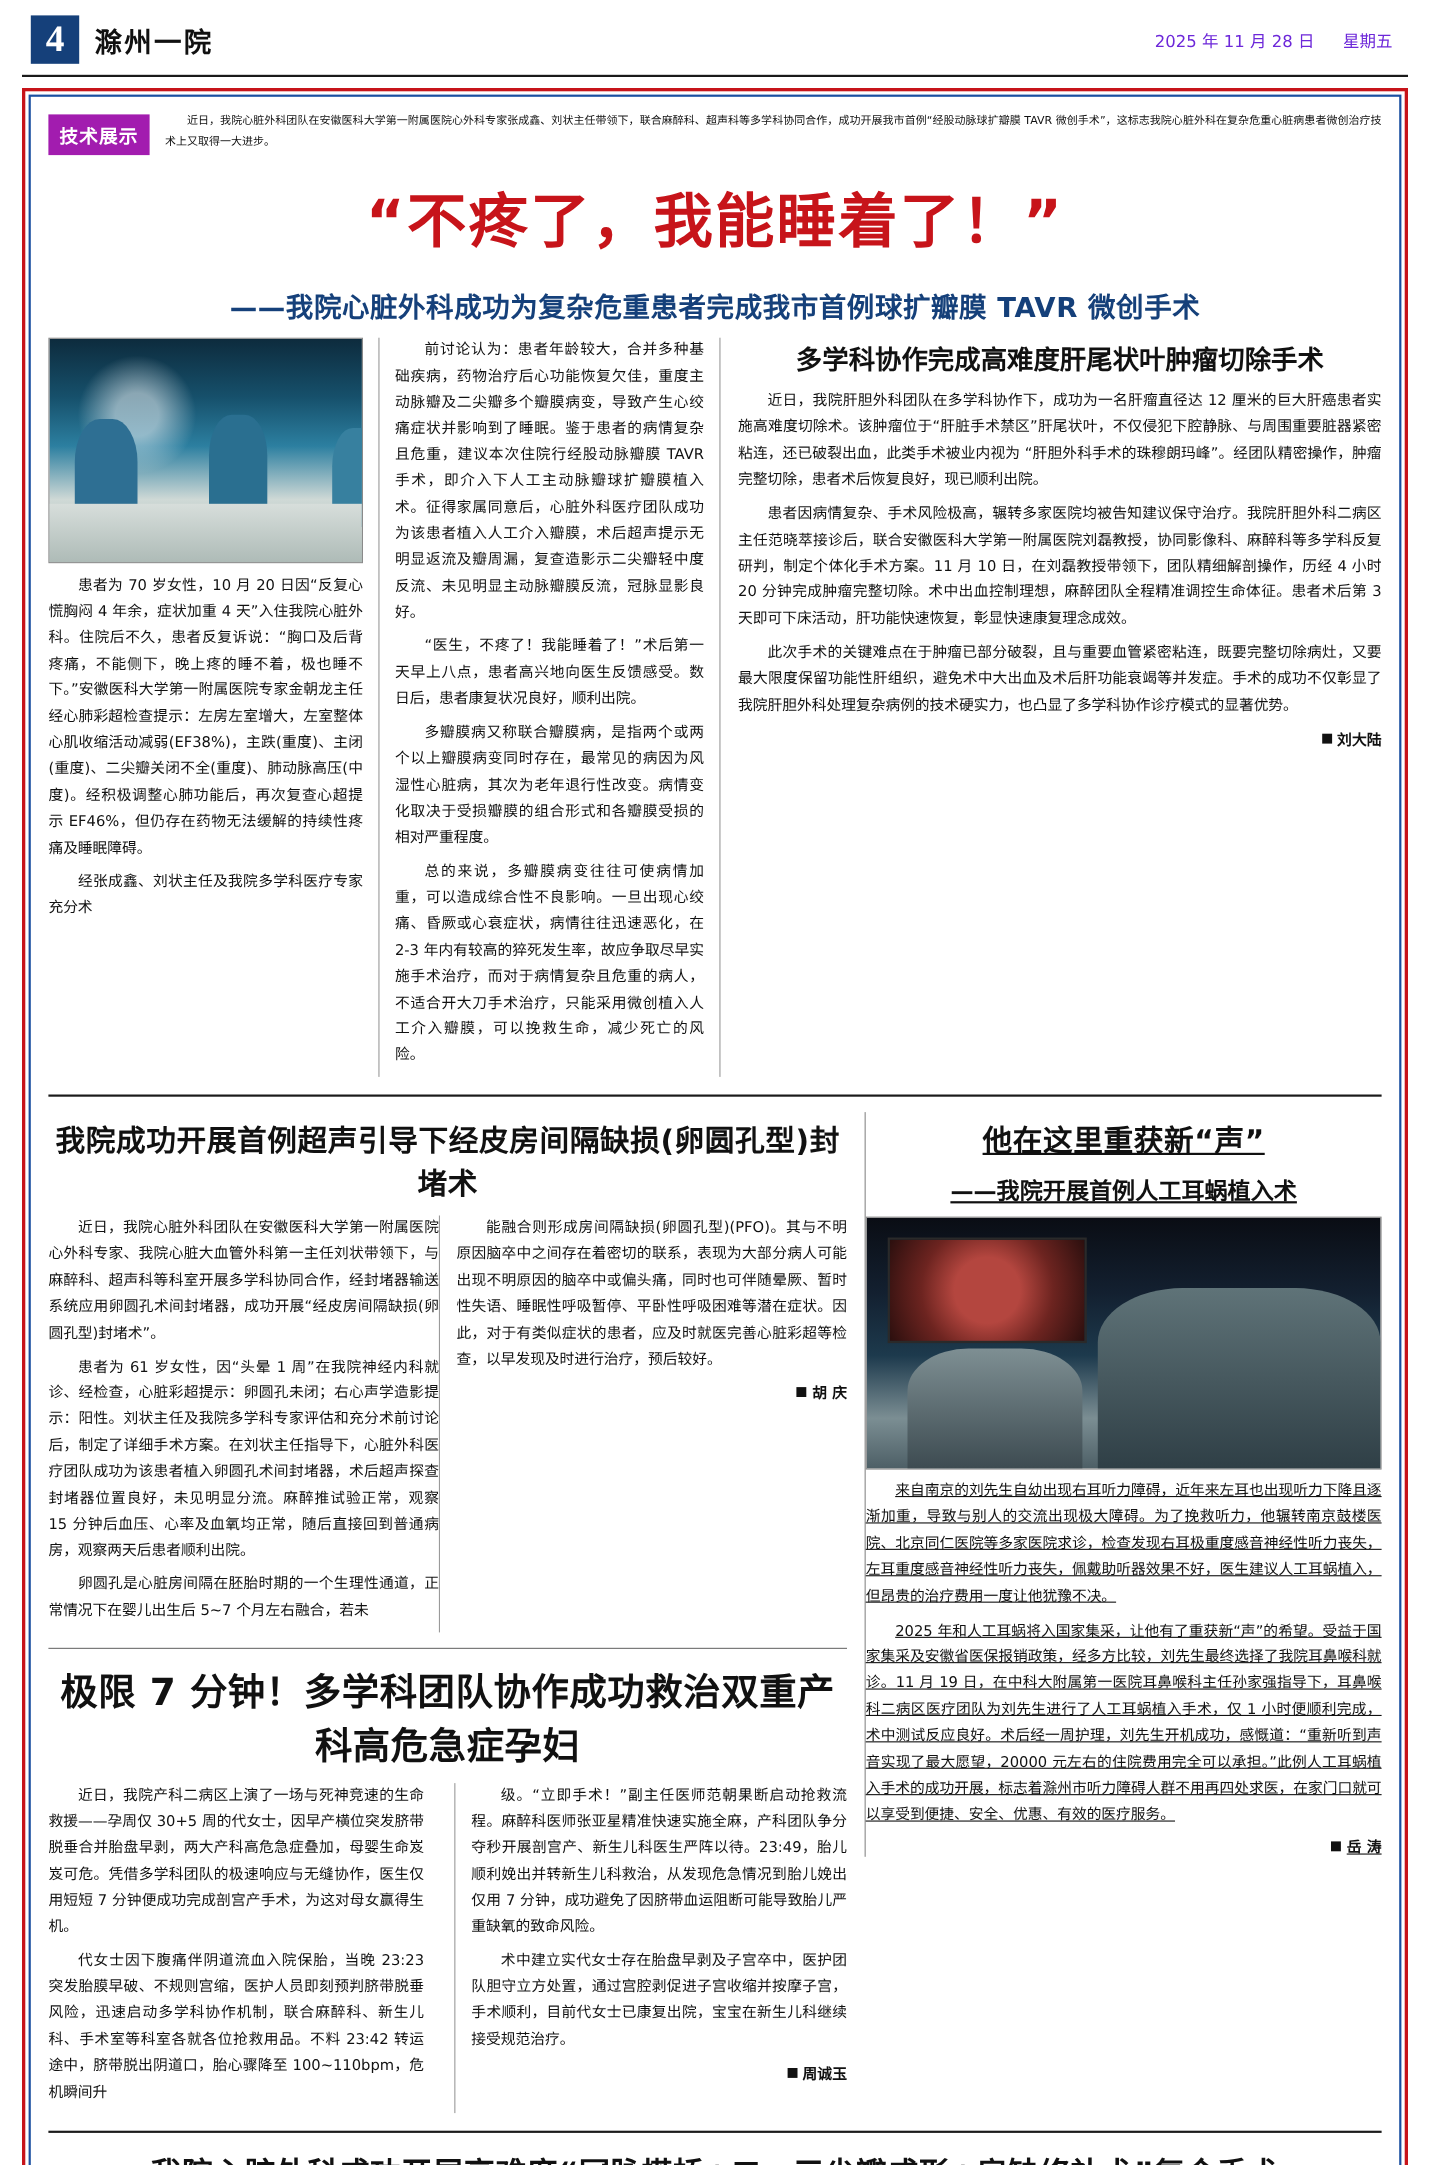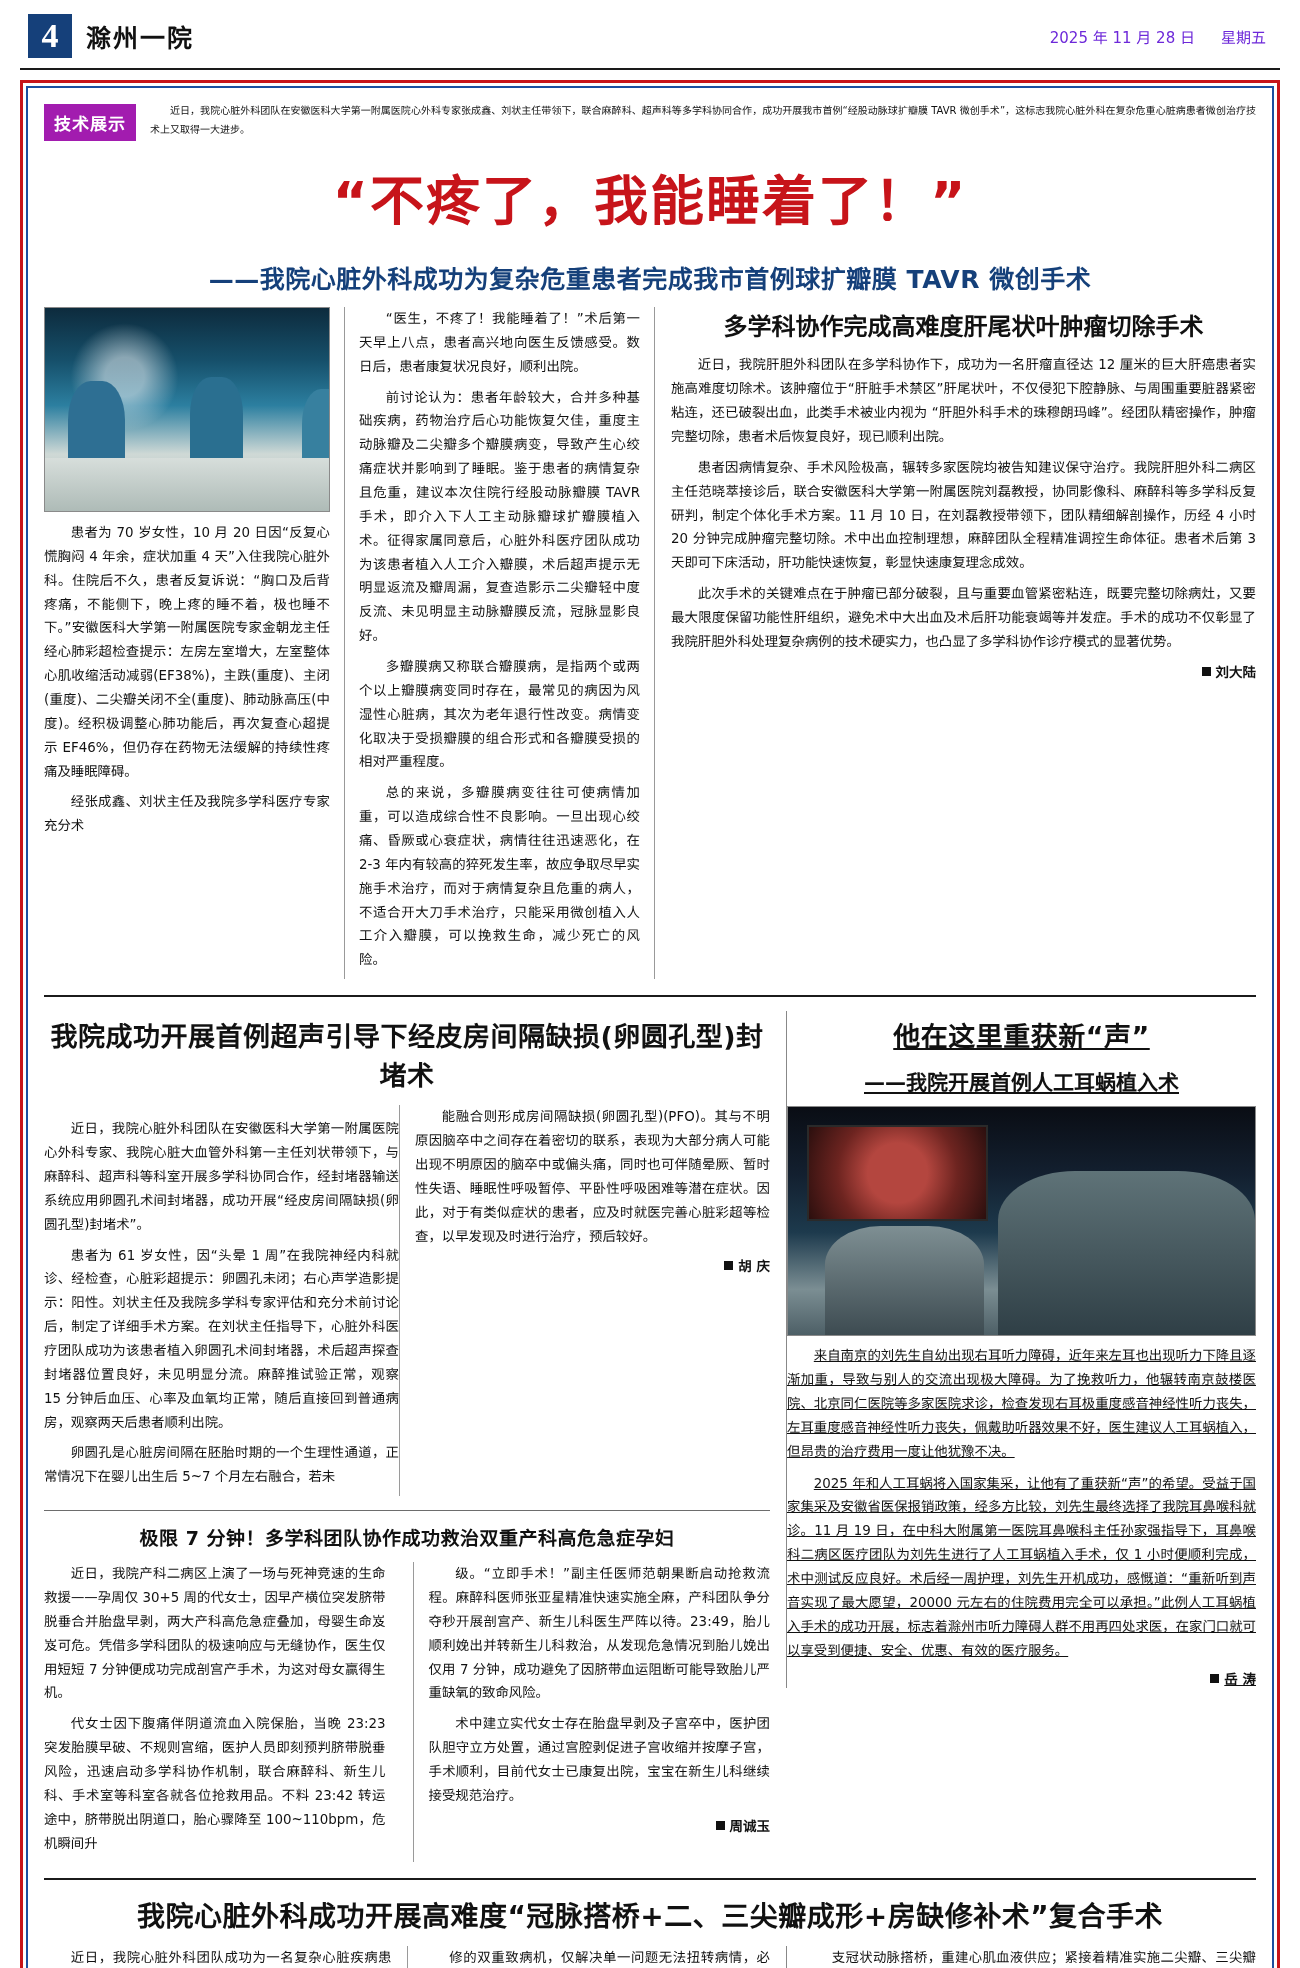--- a/index.html
+++ b/index.html
@@ -237,57 +237,57 @@
 
     <div class="cols3">
 
       <div class="c-a">
         <div class="photo photo-op"></div>
         <p class="body-text" style="margin-top:9px">患者为 70 岁女性，10 月 20 日因“反复心慌胸闷 4 年余，症状加重 4 天”入住我院心脏外科。住院后不久，患者反复诉说：“胸口及后背疼痛，不能侧下，晚上疼的睡不着，极也睡不下。”安徽医科大学第一附属医院专家金朝龙主任经心肺彩超检查提示：左房左室增大，左室整体心肌收缩活动减弱(EF38%)，主跌(重度)、主闭(重度)、二尖瓣关闭不全(重度)、肺动脉高压(中度)。经积极调整心肺功能后，再次复查心超提示 EF46%，但仍存在药物无法缓解的持续性疼痛及睡眠障碍。</p>
         <p class="body-text">经张成鑫、刘状主任及我院多学科医疗专家充分术</p>
       </div>
 
       <div class="c-b">
+        <p class="body-text">前讨论认为：患者年龄较大，合并多种基础疾病，药物治疗后心功能恢复欠佳，重度主动脉瓣及二尖瓣多个瓣膜病变，导致产生心绞痛症状并影响到了睡眠。鉴于患者的病情复杂且危重，建议本次住院行经股动脉瓣膜 TAVR 手术，即介入下人工主动脉瓣球扩瓣膜植入术。征得家属同意后，心脏外科医疗团队成功为该患者植入人工介入瓣膜，术后超声提示无明显返流及瓣周漏，复查造影示二尖瓣轻中度反流、未见明显主动脉瓣膜反流，冠脉显影良好。</p>
         <p class="body-text">“医生，不疼了！我能睡着了！”术后第一天早上八点，患者高兴地向医生反馈感受。数日后，患者康复状况良好，顺利出院。</p>
-        <p class="body-text">前讨论认为：患者年龄较大，合并多种基础疾病，药物治疗后心功能恢复欠佳，重度主动脉瓣及二尖瓣多个瓣膜病变，导致产生心绞痛症状并影响到了睡眠。鉴于患者的病情复杂且危重，建议本次住院行经股动脉瓣膜 TAVR 手术，即介入下人工主动脉瓣球扩瓣膜植入术。征得家属同意后，心脏外科医疗团队成功为该患者植入人工介入瓣膜，术后超声提示无明显返流及瓣周漏，复查造影示二尖瓣轻中度反流、未见明显主动脉瓣膜反流，冠脉显影良好。</p>
         <p class="body-text">多瓣膜病又称联合瓣膜病，是指两个或两个以上瓣膜病变同时存在，最常见的病因为风湿性心脏病，其次为老年退行性改变。病情变化取决于受损瓣膜的组合形式和各瓣膜受损的相对严重程度。</p>
         <p class="body-text">总的来说，多瓣膜病变往往可使病情加重，可以造成综合性不良影响。一旦出现心绞痛、昏厥或心衰症状，病情往往迅速恶化，在 2-3 年内有较高的猝死发生率，故应争取尽早实施手术治疗，而对于病情复杂且危重的病人，不适合开大刀手术治疗，只能采用微创植入人工介入瓣膜，可以挽救生命，减少死亡的风险。</p>
       </div>
 
       <div class="c-c">
         <div class="sec-title-sm">多学科协作完成高难度肝尾状叶肿瘤切除手术</div>
         <p class="body-text">近日，我院肝胆外科团队在多学科协作下，成功为一名肝瘤直径达 12 厘米的巨大肝癌患者实施高难度切除术。该肿瘤位于“肝脏手术禁区”肝尾状叶，不仅侵犯下腔静脉、与周围重要脏器紧密粘连，还已破裂出血，此类手术被业内视为 “肝胆外科手术的珠穆朗玛峰”。经团队精密操作，肿瘤完整切除，患者术后恢复良好，现已顺利出院。</p>
         <p class="body-text">患者因病情复杂、手术风险极高，辗转多家医院均被告知建议保守治疗。我院肝胆外科二病区主任范晓萃接诊后，联合安徽医科大学第一附属医院刘磊教授，协同影像科、麻醉科等多学科反复研判，制定个体化手术方案。11 月 10 日，在刘磊教授带领下，团队精细解剖操作，历经 4 小时 20 分钟完成肿瘤完整切除。术中出血控制理想，麻醉团队全程精准调控生命体征。患者术后第 3 天即可下床活动，肝功能快速恢复，彰显快速康复理念成效。</p>
         <p class="body-text">此次手术的关键难点在于肿瘤已部分破裂，且与重要血管紧密粘连，既要完整切除病灶，又要最大限度保留功能性肝组织，避免术中大出血及术后肝功能衰竭等并发症。手术的成功不仅彰显了我院肝胆外科处理复杂病例的技术硬实力，也凸显了多学科协作诊疗模式的显著优势。</p>
         <div class="byline"><span class="sq"></span><span>刘大陆</span></div>
       </div>
     </div>
 
     <hr class="hr-thick">
 
     <div class="mid-row">
 
       <div class="mid-left">
         <div class="sec-title">我院成功开展首例超声引导下经皮房间隔缺损(卵圆孔型)封堵术</div>
         <div style="display:flex;gap:0;">
-          <div style="flex:1;box-sizing:border-box;margin-top:12px;">
+          <div style="flex:1;box-sizing:border-box;">
             <p class="body-text">近日，我院心脏外科团队在安徽医科大学第一附属医院心外科专家、我院心脏大血管外科第一主任刘状带领下，与麻醉科、超声科等科室开展多学科协同合作，经封堵器输送系统应用卵圆孔术间封堵器，成功开展“经皮房间隔缺损(卵圆孔型)封堵术”。</p>
             <p class="body-text">患者为 61 岁女性，因“头晕 1 周”在我院神经内科就诊、经检查，心脏彩超提示：卵圆孔未闭；右心声学造影提示：阳性。刘状主任及我院多学科专家评估和充分术前讨论后，制定了详细手术方案。在刘状主任指导下，心脏外科医疗团队成功为该患者植入卵圆孔术间封堵器，术后超声探查封堵器位置良好，未见明显分流。麻醉推试验正常，观察 15 分钟后血压、心率及血氧均正常，随后直接回到普通病房，观察两天后患者顺利出院。</p>
             <p class="body-text">卵圆孔是心脏房间隔在胚胎时期的一个生理性通道，正常情况下在婴儿出生后 5~7 个月左右融合，若未</p>
           </div>
           <div style="flex:1;padding-left:15px;box-sizing:border-box;border-left:1px solid #9a9a9a;">
             <p class="body-text">能融合则形成房间隔缺损(卵圆孔型)(PFO)。其与不明原因脑卒中之间存在着密切的联系，表现为大部分病人可能出现不明原因的脑卒中或偏头痛，同时也可伴随晕厥、暂时性失语、睡眠性呼吸暂停、平卧性呼吸困难等潜在症状。因此，对于有类似症状的患者，应及时就医完善心脏彩超等检查，以早发现及时进行治疗，预后较好。</p>
             <div class="byline"><span class="sq"></span><span>胡 庆</span></div>
           </div>
         </div>
 
         <hr class="hr-thin">
 
         <div>
-          <div class="sec-title" style="font-size:19px">极限 7 分钟！多学科团队协作成功救治双重产科高危急症孕妇</div>
+          <div class="sec-title" style="font-size:34px">极限 7 分钟！多学科团队协作成功救治双重产科高危急症孕妇</div>
           <div style="display:flex;gap:12px;">
             <div style="flex:1;padding-right:15px;box-sizing:border-box;">
               <p class="body-text">近日，我院产科二病区上演了一场与死神竞速的生命救援——孕周仅 30+5 周的代女士，因早产横位突发脐带脱垂合并胎盘早剥，两大产科高危急症叠加，母婴生命岌岌可危。凭借多学科团队的极速响应与无缝协作，医生仅用短短 7 分钟便成功完成剖宫产手术，为这对母女赢得生机。</p>
               <p class="body-text">代女士因下腹痛伴阴道流血入院保胎，当晚 23:23 突发胎膜早破、不规则宫缩，医护人员即刻预判脐带脱垂风险，迅速启动多学科协作机制，联合麻醉科、新生儿科、手术室等科室各就各位抢救用品。不料 23:42 转运途中，脐带脱出阴道口，胎心骤降至 100~110bpm，危机瞬间升</p>
             </div>
             <div style="flex:1;padding-left:15px;box-sizing:border-box;border-left:1px solid #9a9a9a;">
               <p class="body-text">级。“立即手术！”副主任医师范朝果断启动抢救流程。麻醉科医师张亚星精准快速实施全麻，产科团队争分夺秒开展剖宫产、新生儿科医生严阵以待。23:49，胎儿顺利娩出并转新生儿科救治，从发现危急情况到胎儿娩出仅用 7 分钟，成功避免了因脐带血运阻断可能导致胎儿严重缺氧的致命风险。</p>
               <p class="body-text">术中建立实代女士存在胎盘早剥及子宫卒中，医护团队胆守立方处置，通过宫腔剥促进子宫收缩并按摩子宫，手术顺利，目前代女士已康复出院，宝宝在新生儿科继续接受规范治疗。</p>
               <div class="byline"><span class="sq"></span><span>周诚玉</span></div>
             </div>

